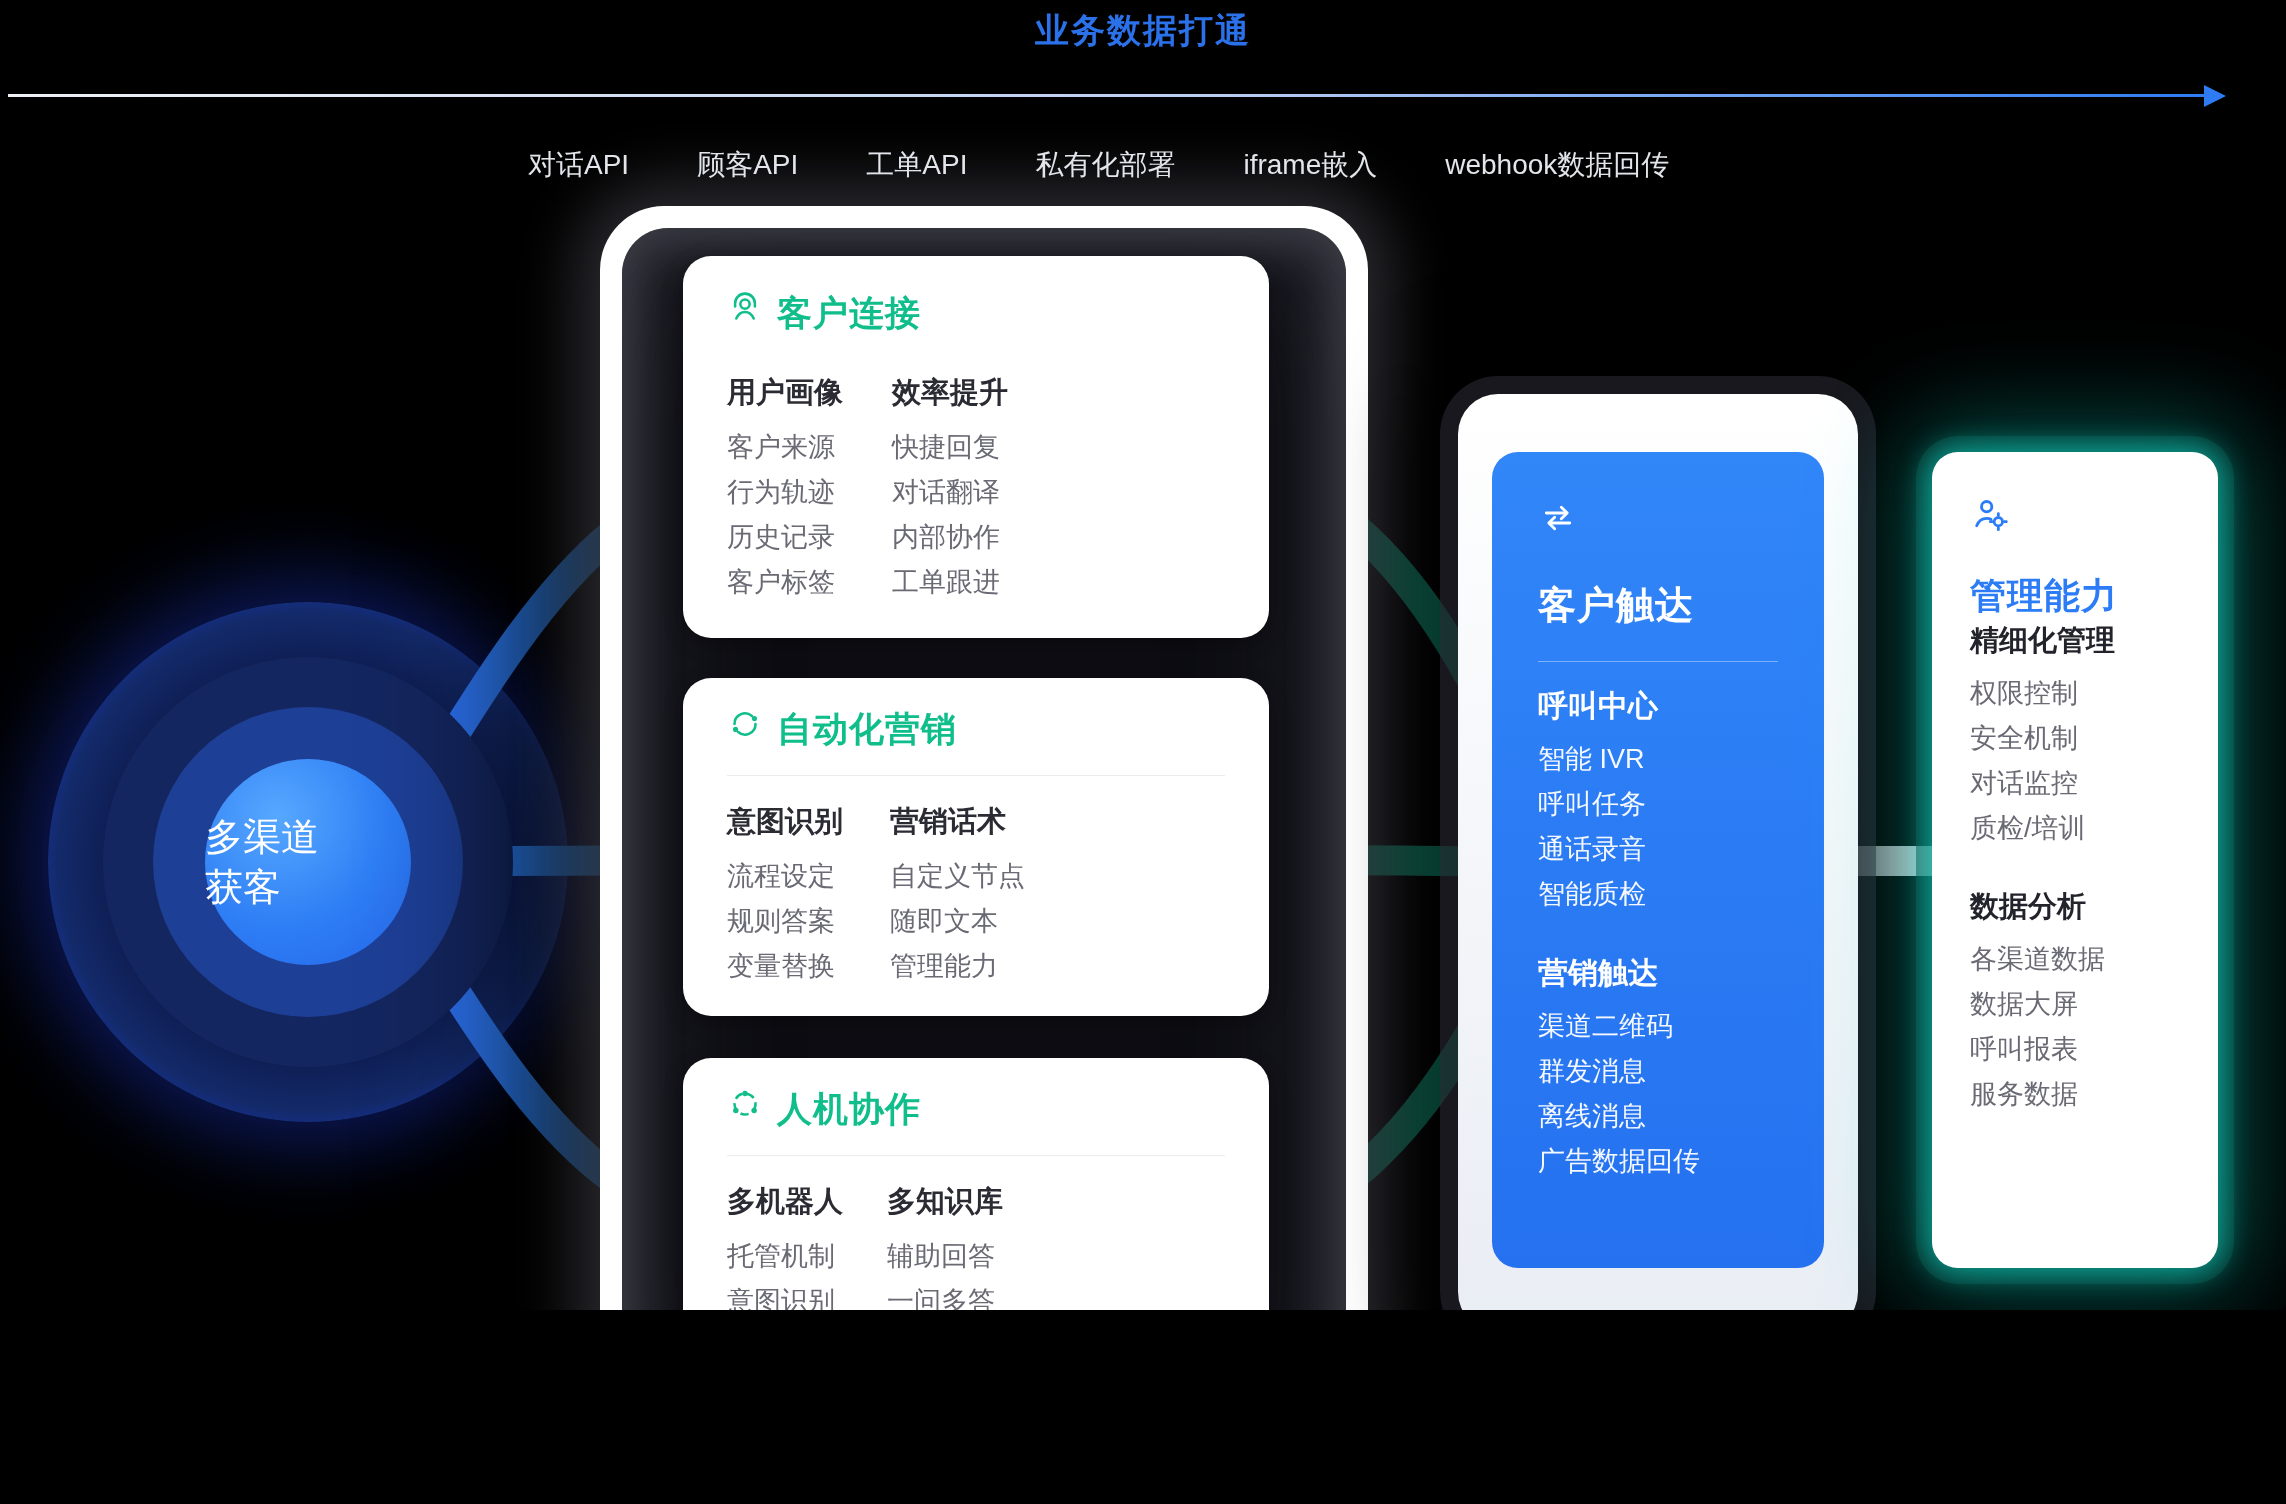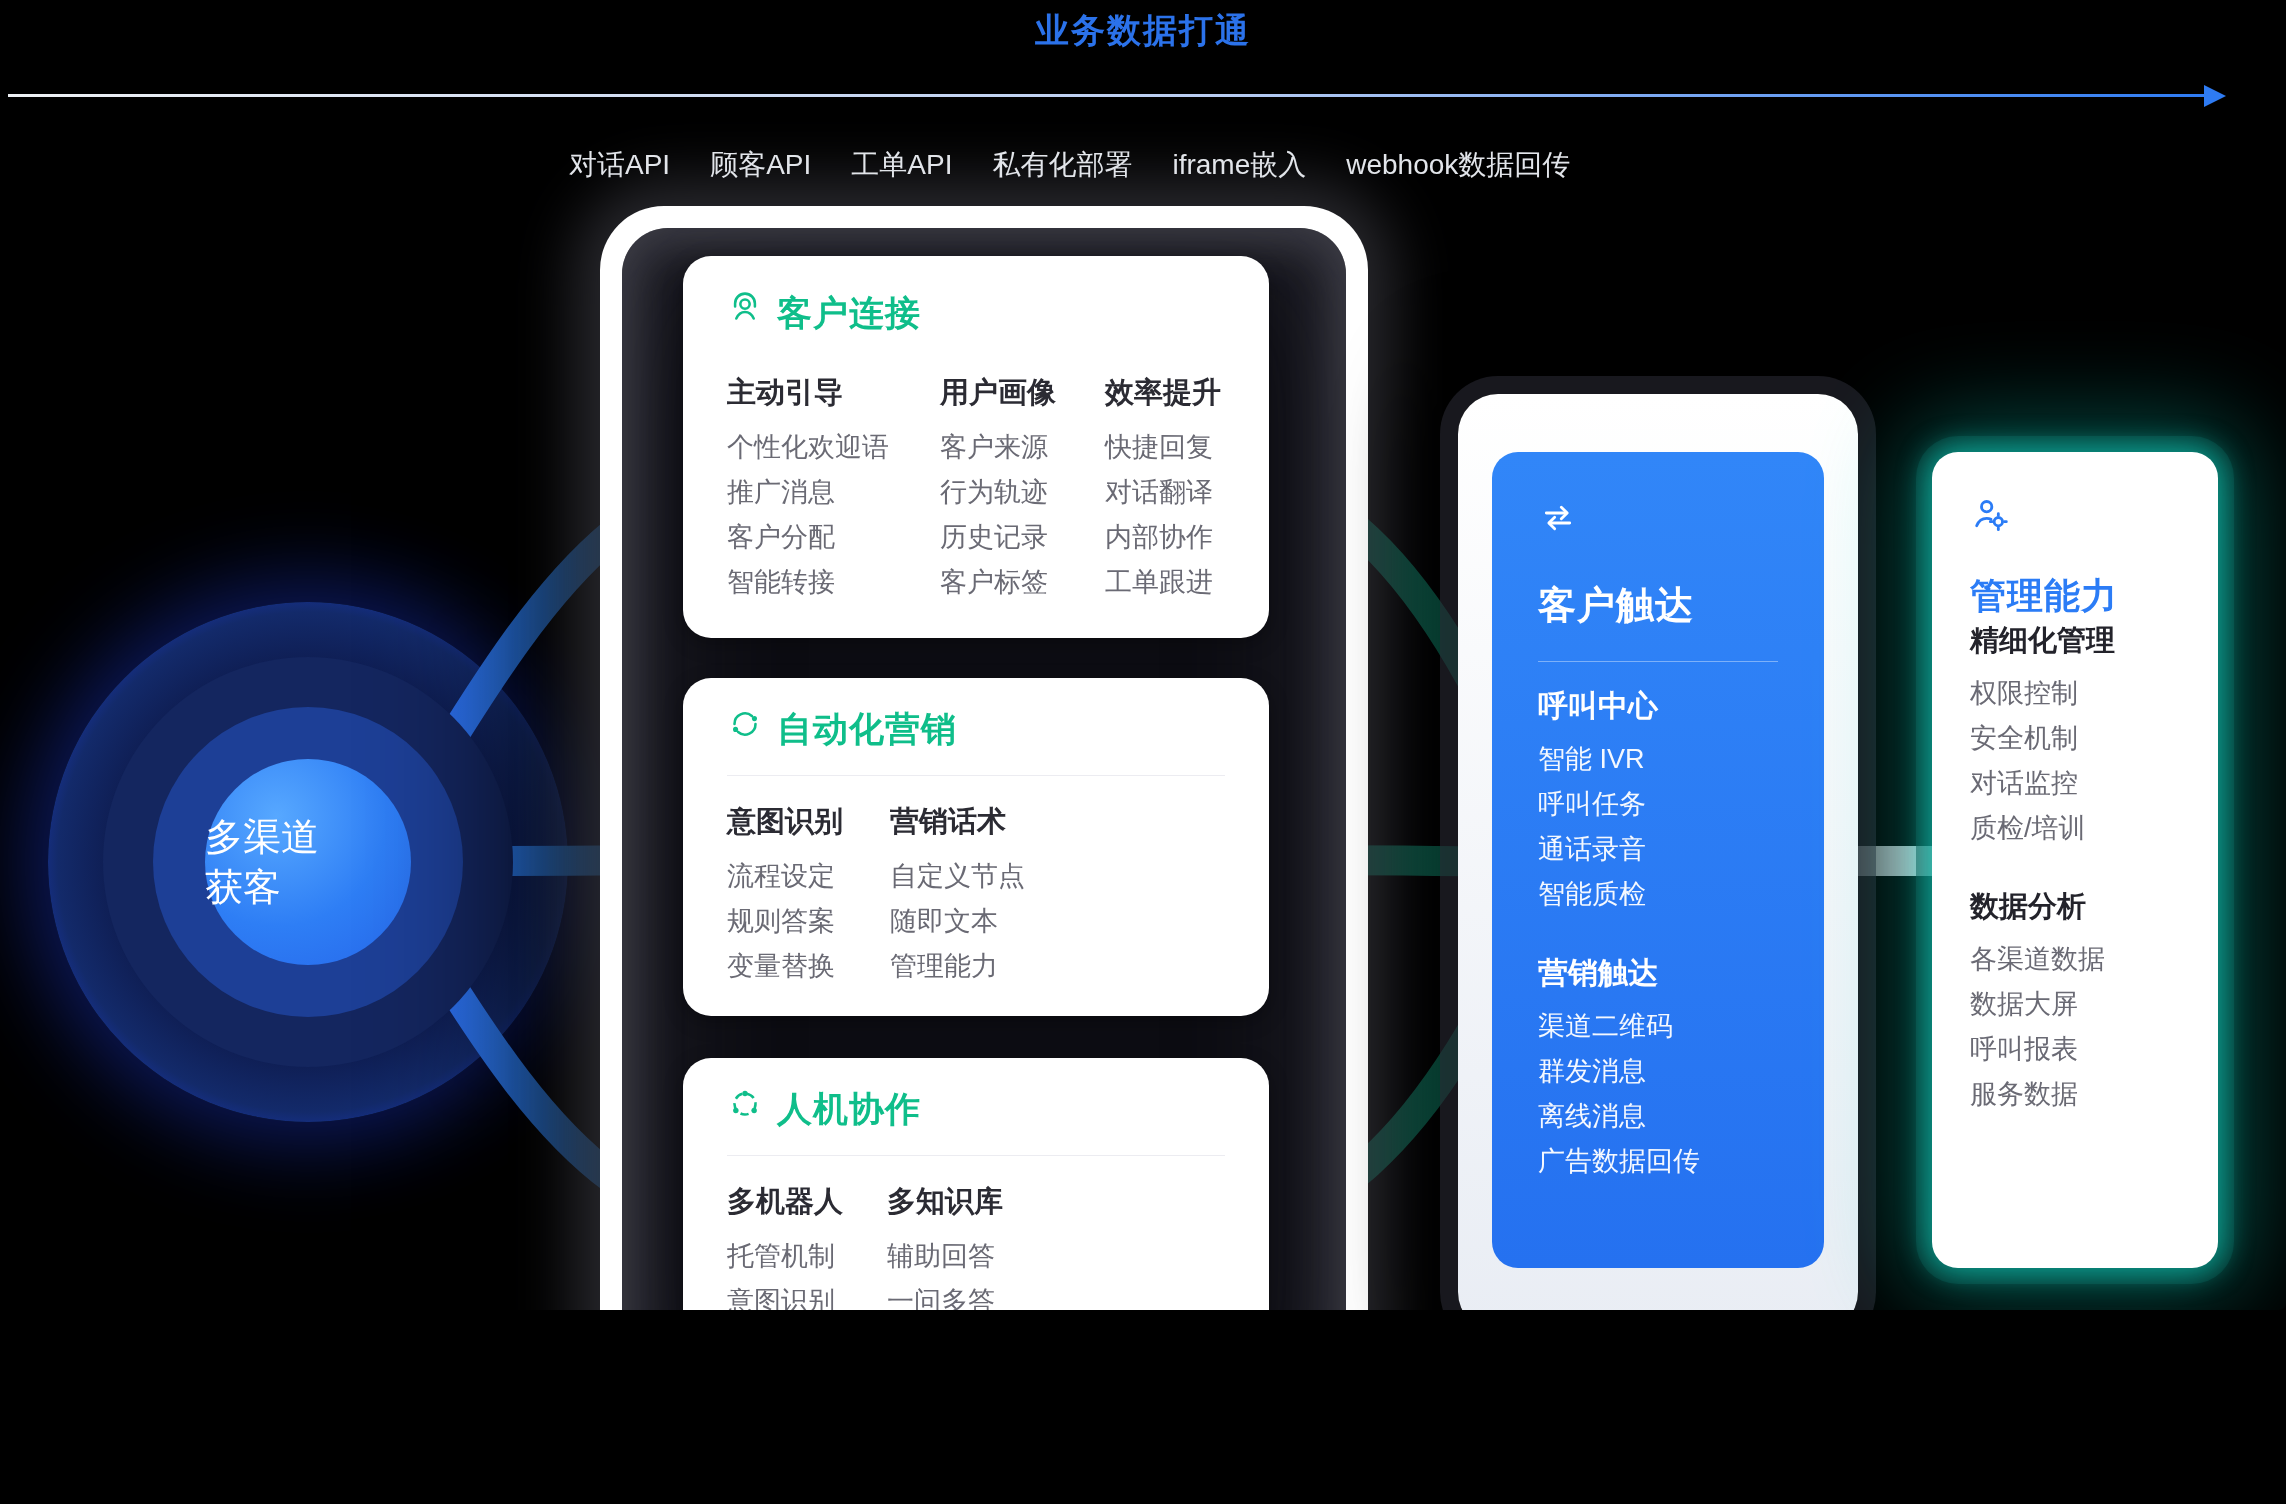--- a/index.html
+++ b/index.html
@@ -16,22 +16,22 @@
   .arrow-line{
     position:absolute;left:8px;top:94px;width:2198px;height:3px;z-index:4;
     background:linear-gradient(90deg,#eef1f5 0%,#b9cdf2 55%,#2e7bf3 100%);
   }
   .arrow-head{
     position:absolute;left:2204px;top:85px;width:0;height:0;z-index:4;
     border-top:11px solid transparent;border-bottom:11px solid transparent;
     border-left:22px solid #2e7bf3;
   }
   .api-row{
-    position:absolute;left:528px;top:146px;display:flex;gap:40px;z-index:4;
-    color:#e2e5ea;font-size:28px;font-weight:500;margin-left:41px;
+    position:absolute;left:528px;top:146px;display:flex;gap:68px;z-index:4;
+    color:#e2e5ea;font-size:28px;font-weight:500;
   }
   
   .links{position:absolute;left:0;top:0;z-index:1;}
   .grey-connector{
     position:absolute;left:1840px;top:846px;width:110px;height:30px;
     background:#e4e7ec;z-index:1;
   }
   
   .c{position:absolute;border-radius:50%;}
   .c-outer{
@@ -159,27 +159,20 @@
       <span class="icon">
         <svg viewBox="0 0 24 24" fill="none" stroke="#0fbe8a" stroke-width="1.7" stroke-linecap="round" stroke-linejoin="round">
           <circle cx="12" cy="9.4" r="3.1"></circle>
           <path d="M6.2 19c1.3-2.9 3.3-4.3 5.8-4.3s4.5 1.4 5.8 4.3"></path>
           <path d="M5.4 11V9a6.6 6.6 0 0 1 13.2 0v2"></path>
         </svg>
       </span>
       <h2>客户连接</h2>
     </div>
     <div class="cols">
-      <div class="w213">
-        <div class="col-header">主动引导</div>
-        <div class="col-item">个性化欢迎语</div>
-        <div class="col-item">推广消息</div>
-        <div class="col-item">客户分配</div>
-        <div class="col-item">智能转接</div>
-      </div>
       <div class="w165">
         <div class="col-header">用户画像</div>
         <div class="col-item">客户来源</div>
         <div class="col-item">行为轨迹</div>
         <div class="col-item">历史记录</div>
         <div class="col-item">客户标签</div>
       </div>
       <div>
         <div class="col-header">效率提升</div>
         <div class="col-item">快捷回复</div>

